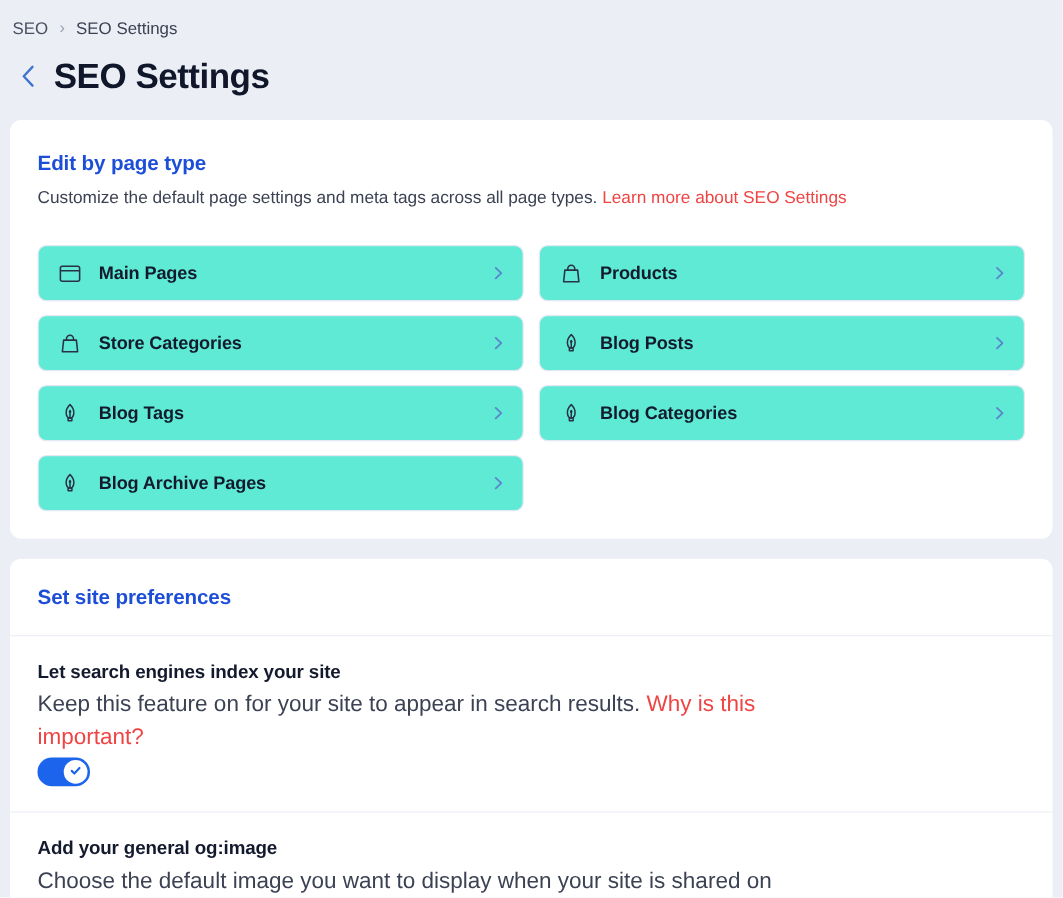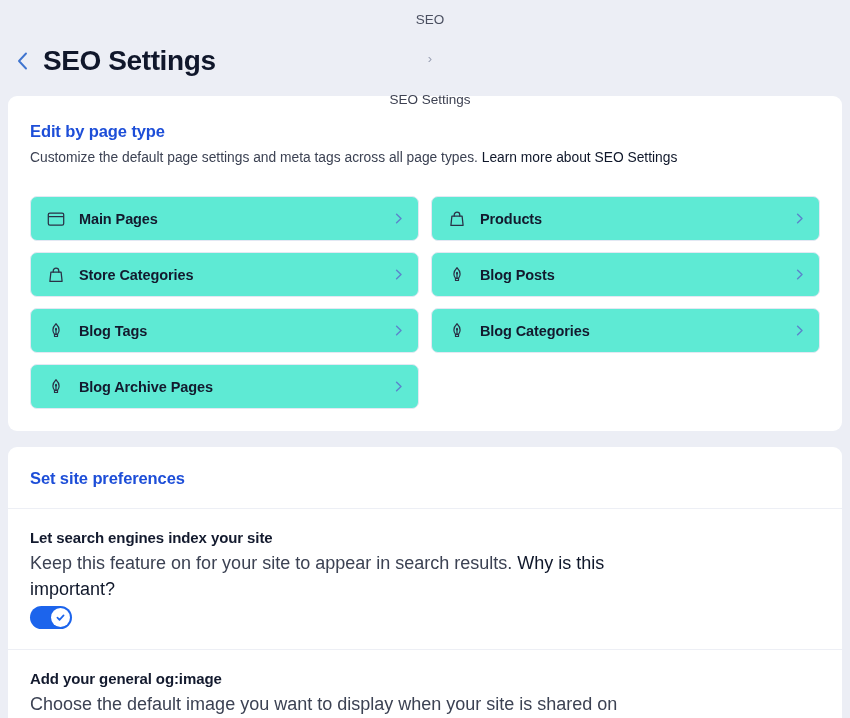--- a/index.html
+++ b/index.html
@@ -12,26 +12,25 @@
     background: #eceef5;
     font-family: "Liberation Sans", sans-serif;
     color: #131a2e;
     -webkit-font-smoothing: antialiased;
   }
 
   
   .breadcrumb {
     display: flex;
     align-items: center;
-    gap: 26px;
+    gap: 9px;
     padding: 12px 0 0 10px;
     height: 32px;
     font-size: 13.5px;
     color: #3d4152;
-    flex-direction: column;
   }
   .crumb-link { color: #4a4f60; cursor: pointer; }
   .crumb-sep {
     color: #9aa0b4;
     font-size: 13px;
     line-height: 1;
     transform: translateY(-1px);
   }
   .crumb-current { color: #3d4152; }
 
@@ -72,21 +71,21 @@
     color: #1d4ed8;
     letter-spacing: -0.1px;
   }
   .card-sub {
     margin-top: 7px;
     font-size: 13.8px;
     line-height: 1.45;
     color: #3c4253;
   }
   a.inline-link, .inline-link {
-    color: #0f172a;
+    color: #ef4444;
     text-decoration: none;
     cursor: pointer;
   }
 
   
   .type-grid {
     display: grid;
     grid-template-columns: 1fr 1fr;
     column-gap: 12px;
     row-gap: 11px;

